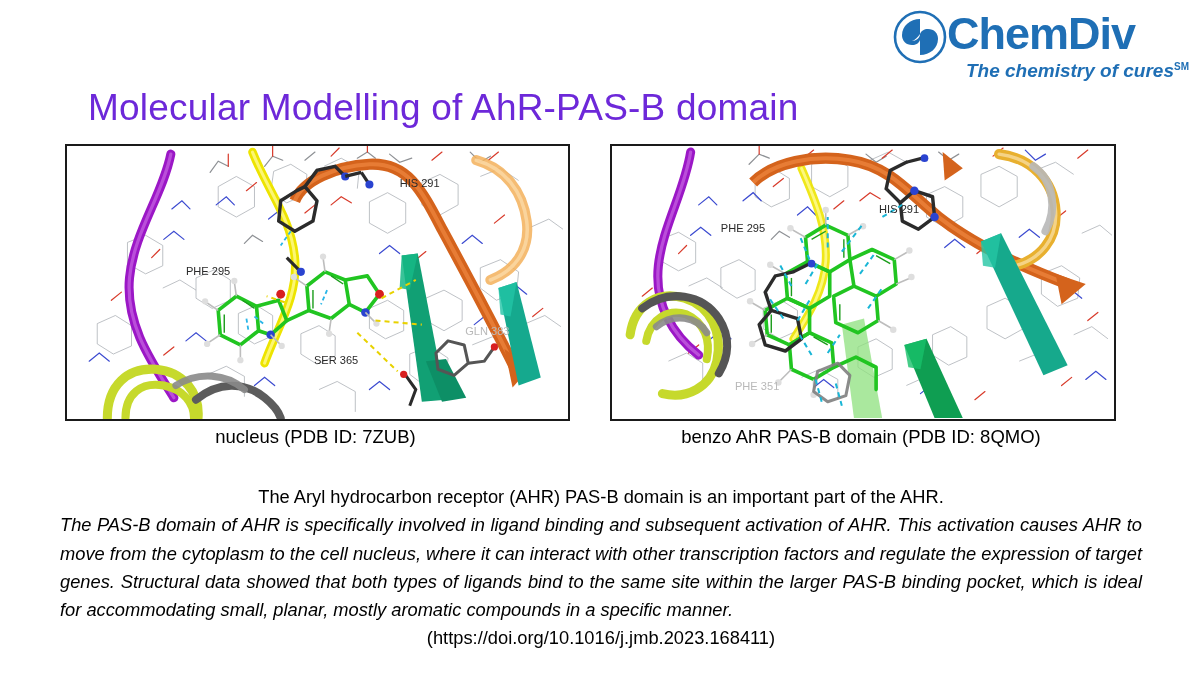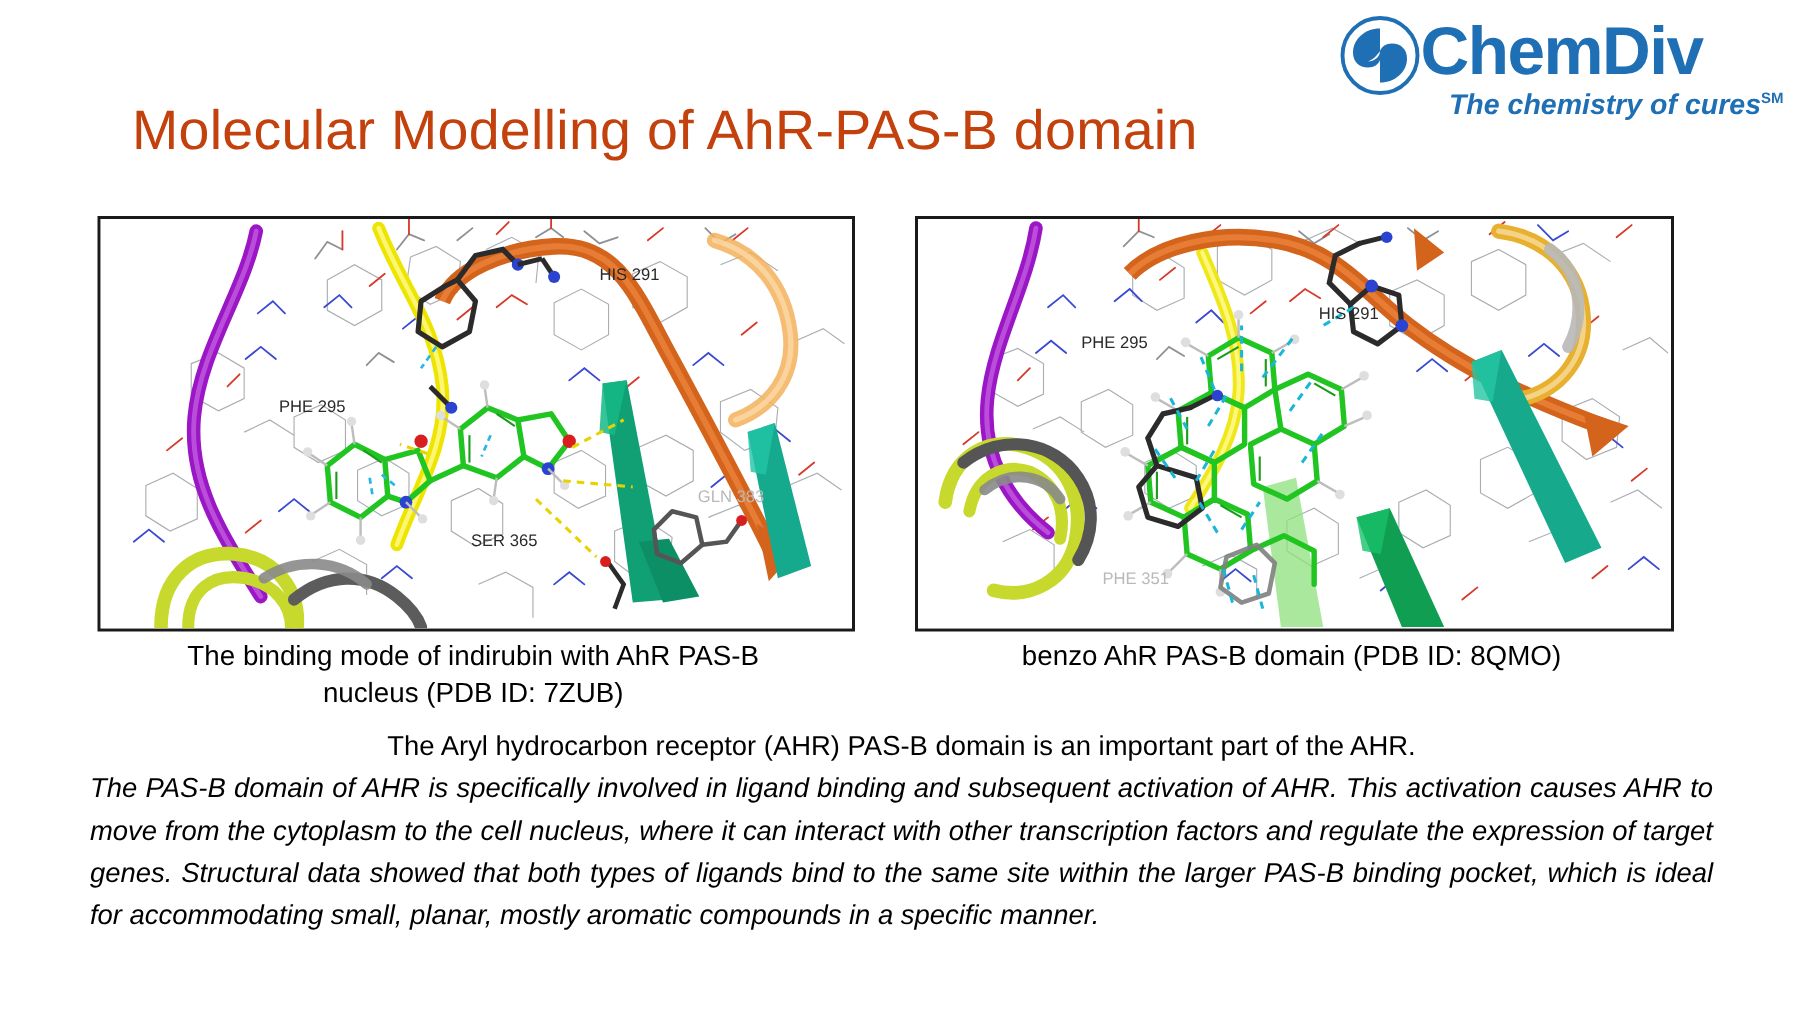--- a/index.html
+++ b/index.html
@@ -58,26 +58,26 @@
   #logo-tagline .sm {
     font-size: 10px;
     vertical-align: super;
     font-style: normal;
   }
 
   
   #page-title {
     position: absolute;
     left: 88px;
-    top: 66px;
+    top: 87px;
     font-size: 37px;
     font-weight: normal;
     font-family: "Liberation Sans", sans-serif;
     letter-spacing: 0.2px;
-    color: #c2410c;
+    color: #6d28d9;
     white-space: nowrap;
   }
 
   
   .fig-frame {
     position: absolute;
     border: 2px solid #1a1a1a;
     background: #ffffff;
     overflow: hidden;
   }
@@ -501,23 +501,23 @@
       <path d="M288 58 L268 70"></path>
     </g>
 
     <text class="res-label" x="108" y="85">PHE 295</text>
     <text class="res-label" x="265" y="66">HIS 291</text>
     <text class="res-label-faint" x="122" y="240">PHE 351</text>
   </svg>
 </div>
 
 <div class="caption" id="caption-left">
-  <div>The binding mode of indirubin with AhR PAS-B</div>
   <div>nucleus (PDB ID: 7ZUB)</div>
 </div>
 <div class="caption" id="caption-right">
   <div>benzo AhR PAS-B domain (PDB ID: 8QMO)</div>
 </div>
 
 <div id="body-text">
   <div class="para-plain">The Aryl hydrocarbon receptor (AHR) PAS-B domain is an important part of the AHR.</div>
   <div class="para-justify">The PAS-B domain of AHR is specifically involved in ligand binding and subsequent activation of AHR. This activation causes AHR to move from the cytoplasm to the cell nucleus, where it can interact with other transcription factors and regulate the expression of target genes. Structural data showed that both types of ligands bind to the same site within the larger PAS-B binding pocket, which is ideal for accommodating small, planar, mostly aromatic compounds in a specific manner.</div>
+  <div class="para-plain">(https://doi.org/10.1016/j.jmb.2023.168411)</div>
 </div>
 
 </body></html>

